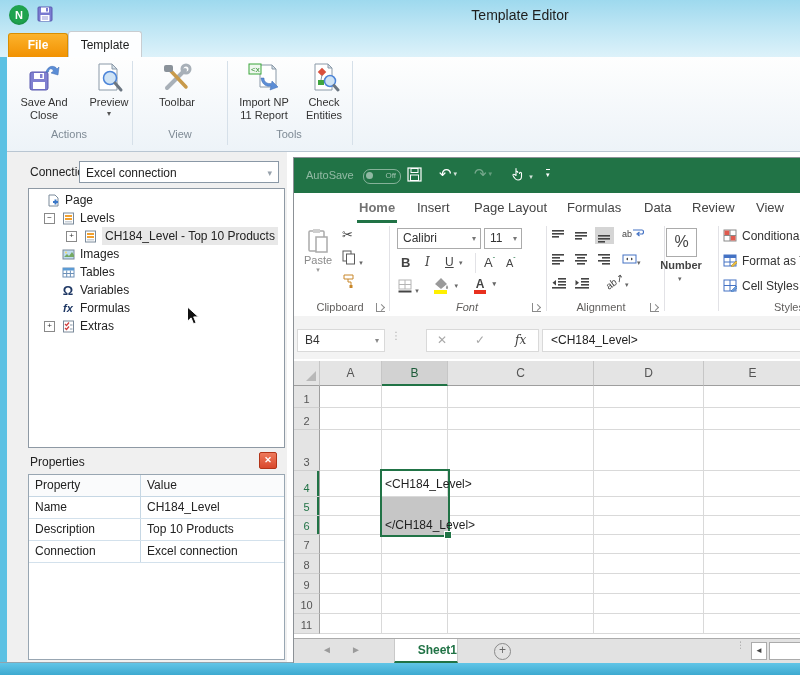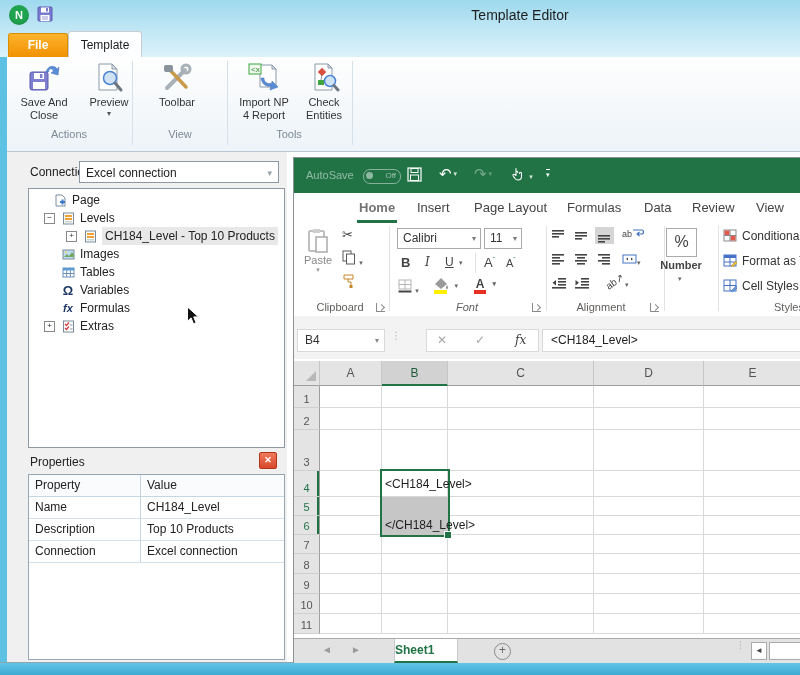--- a/index.html
+++ b/index.html
@@ -136,21 +136,21 @@
   .fill-gray{position:absolute;background:#C6C6C6;}
   .selrect{position:absolute;left:86px;top:108px;width:70px;height:68px;border:2px solid #217346;box-sizing:border-box;}
   .fillhandle{position:absolute;left:150px;top:170px;width:6px;height:6px;background:#217346;border:1px solid #fff;}
   .celltext{position:absolute;left:91px;font-size:12px;color:#1F1F1F;white-space:nowrap;z-index:3;}
 
   
   .sheetbar{position:absolute;left:0;top:480px;width:507px;height:25px;background:#E2E2E2;border-top:1px solid #ABABAB;box-sizing:border-box;}
   .snav{position:absolute;top:5px;font-size:10px;color:#9B9B9B;}
   .stab{position:absolute;left:100px;top:0;width:64px;height:24px;background:#fff;border-bottom:2px solid #217346;
     border-right:1px solid #C9C9C9;border-left:1px solid #C9C9C9;box-sizing:border-box;
-    color:#217346;font-weight:bold;font-size:12px;text-align:left;line-height:22px;}
+    color:#217346;font-weight:bold;font-size:12px;text-align:right;line-height:22px;}
   .addsheet{position:absolute;left:200px;top:4px;width:15px;height:15px;border:1px solid #8A8A8A;border-radius:50%;
     color:#666;font-size:12px;line-height:13px;text-align:center;}
   .hsdots{position:absolute;left:442px;top:4px;color:#A0A0A0;font-size:9px;line-height:5px;text-align:center;width:6px;}
   .hsbtn{position:absolute;left:457px;top:3px;width:16px;height:18px;background:#fff;border:1px solid #ABABAB;
     box-sizing:border-box;color:#444;font-size:8px;text-align:center;line-height:16px;}
   .hsthumb{position:absolute;left:475px;top:3px;width:32px;height:18px;background:#fff;border:1px solid #ABABAB;box-sizing:border-box;}
 
   .cursor{position:absolute;left:186px;top:306px;z-index:50;}
   .bars{fill:#444;}
 </style>
@@ -221,21 +221,21 @@
     <div class="ric">
       <svg width="34" height="32">
         <path d="M13 3 h12 l4 4 v18 h-16 Z" fill="#fff" stroke="#8A99A8"></path>
         <path d="M25 3 l4 4 h-4 Z" fill="#D8E2EA" stroke="#8A99A8"></path>
         <rect x="2" y="2" width="12" height="10" fill="#EFF7EF" stroke="#3AA63A"></rect>
         <text x="4" y="10" font-size="8" fill="#2E8B2E" font-family="Liberation Sans,sans-serif">&lt;x</text>
         <path d="M14 16 C15 23 20 25 24 24 L23 28 L31 25 L25 19 L24.5 21.5 C20 22 17 20 17 16 Z" fill="#5B8DD6" stroke="#3E6BB0" stroke-width=".5"></path>
       </svg>
     </div>
     <div class="rl">Import NP</div>
-    <div class="rl">4 Report</div>
+    <div class="rl">11 Report</div>
   </div>
   <div class="rbtn" style="left:299px;width:50px;">
     <div class="ric">
       <svg width="32" height="32">
         <path d="M7 2 h13 l4 4 v22 h-17 Z" fill="#fff" stroke="#8A99A8"></path>
         <path d="M20 2 l4 4 h-4 Z" fill="#D8E2EA" stroke="#8A99A8"></path>
         <rect x="11" y="7" width="6" height="6" transform="rotate(45 14 10)" fill="#D9503E"></rect>
         <rect x="10" y="18" width="6" height="5" fill="#3FA53F"></rect>
         <line x1="14" y1="13" x2="13" y2="18" stroke="#8A99A8"></line>
         <circle cx="22" cy="19" r="5.5" fill="#CFE3F5" stroke="#4C84D8" stroke-width="1.5"></circle>
@@ -254,21 +254,21 @@
 
 <div class="panel">
   <div class="conn-label">Connection</div>
   <div class="conn-dd">
     <span>Excel connection</span>
     <span class="chev">▾</span>
   </div>
 
   <div class="treebox">
     <div style="height:2px;"></div>
-    <div class="trow" style="padding-left:24px;">
+    <div class="trow" style="padding-left:17px;">
       <span class="ticon">
         <svg width="13" height="13">
             <path d="M2 1 h6 l3 3 v8 h-9 Z" fill="#fff" stroke="#7A8A9A"></path>
             <rect x="6" y="7" width="5" height="2" fill="#3C78C8"></rect>
             <rect x="7.5" y="5.5" width="2" height="5" fill="#3C78C8"></rect>
           </svg>
       </span>
       <span class="tlabel">Page</span>
     </div>
     <div class="trow" style="padding-left:15px;">

